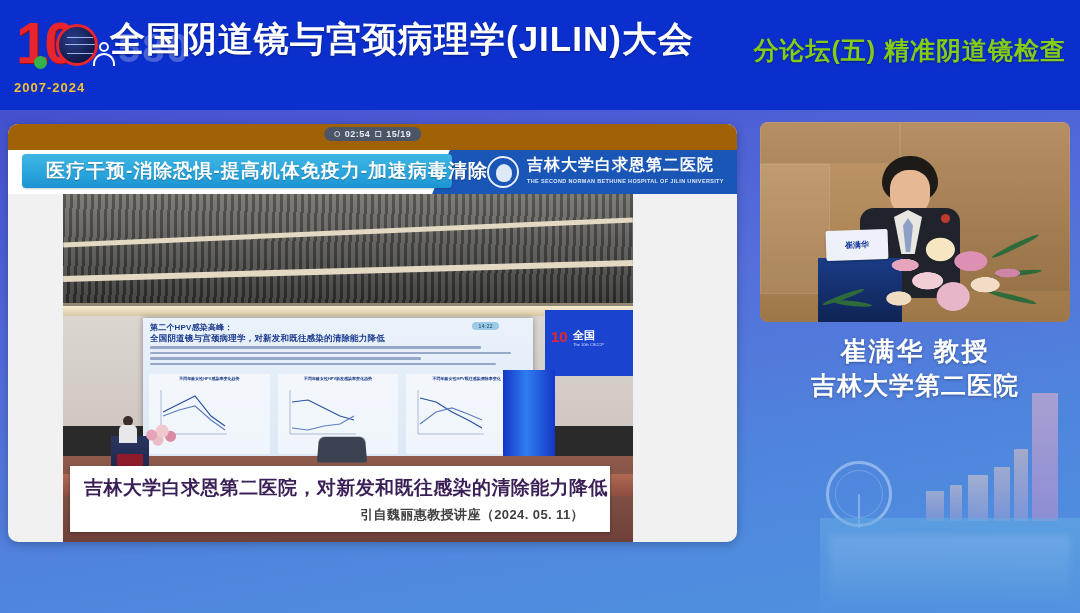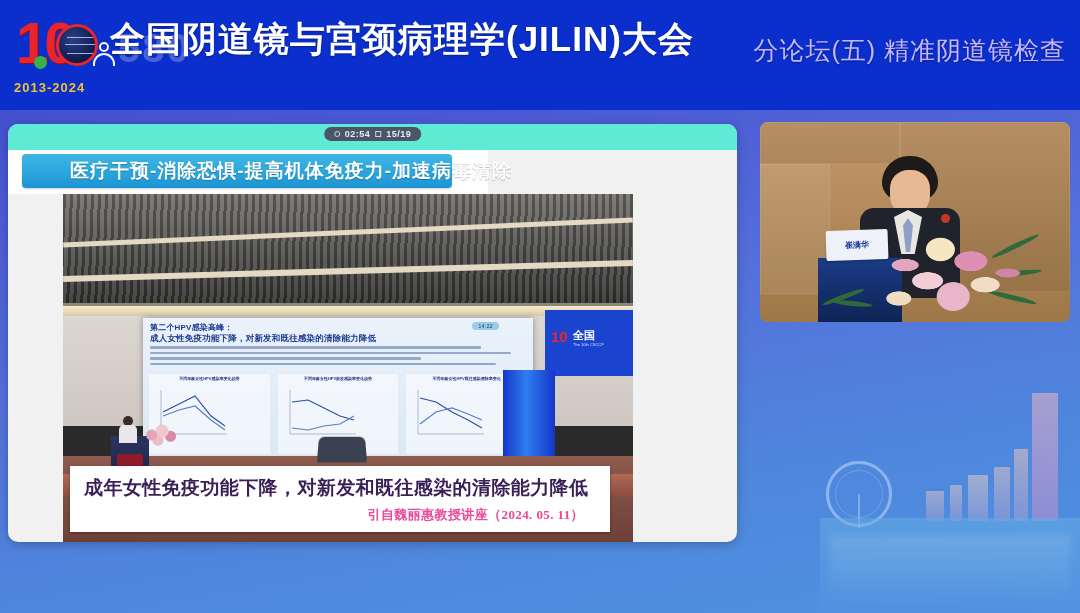--- a/index.html
+++ b/index.html
@@ -50,28 +50,28 @@
   .logo-person .bd { position:absolute; left:1px; top:11px; width:22px; height:13px;
     border:2px solid #f3f5ff; border-bottom:none; border-radius:11px 11px 0 0; }
   .logo-years { position:absolute; left:2px; top:72px; font-size:13px; font-weight:bold; color:#f2c230;
     letter-spacing:1px; font-family:"Liberation Sans",sans-serif; }
   .title-cn { position:absolute; left:110px; top:16px; font-size:35px; font-weight:bold; color:#ffffff;
     letter-spacing:1px; white-space:nowrap; text-shadow:0 1px 2px rgba(0,0,0,.35); }
   .title-en { position:absolute; left:112px; top:62px; font-size:17px; font-weight:bold; color:#ffffff;
     letter-spacing:.2px; white-space:nowrap; }
   .ghost-num { position:absolute; left:118px; top:26px; font-size:40px; font-weight:bold;
     color:rgba(255,255,255,.25); letter-spacing:2px; }
-  .forum-label { position:absolute; right:14px; top:34px; font-size:25px; font-weight:normal;
-    color:#c4b5fd; letter-spacing:1px; white-space:nowrap; text-shadow:0 1px 2px rgba(0,0,0,.35); }
+  .forum-label { position:absolute; right:14px; top:34px; font-size:25px; font-weight:bold;
+    color:#84cc16; letter-spacing:1px; white-space:nowrap; text-shadow:0 1px 2px rgba(0,0,0,.35); }
 
   
   .slide { position:absolute; left:8px; top:124px; width:729px; height:418px;
     background:#f1f1f1; border-radius:10px; overflow:hidden;
     box-shadow:0 2px 10px rgba(0,0,0,.25); }
-  .slide-topstrip { position:absolute; left:0; top:0; width:100%; height:26px; background:#5eead4; }
+  .slide-topstrip { position:absolute; left:0; top:0; width:100%; height:26px; background:#a16207; }
   .time-pill { position:absolute; left:50%; top:3px; transform:translateX(-50%);
     background:#4b5566; color:#e8ecf3; font-size:9px; font-weight:bold; border-radius:9px;
     padding:2px 10px; letter-spacing:.5px; display:flex; align-items:center; gap:5px; white-space:nowrap; }
   .time-pill .dotico { width:6px; height:6px; border-radius:50%; border:1px solid #cdd5e2; display:inline-block; }
   .time-pill .sqico { width:6px; height:6px; border:1px solid #cdd5e2; display:inline-block; }
 
   .banner-wrap { position:absolute; left:0; top:26px; width:100%; height:44px; }
   .banner-blue { position:absolute; right:0; top:0; width:270px; height:44px; background:#1a56b5; }
   .banner-blue::before { content:""; position:absolute; left:-26px; top:0; width:40px; height:44px;
     background:#1a56b5; transform:skewX(-22deg); }
@@ -82,22 +82,22 @@
     background:#dfe8f7; }
   .hosp-names { position:absolute; left:60px; top:5px; }
   .hosp-cn { font-size:16px; font-weight:bold; color:#ffffff; font-family:"Liberation Serif",serif;
     letter-spacing:1px; white-space:nowrap; }
   .hosp-en { font-size:5.5px; font-weight:bold; color:#dce7fa; letter-spacing:.35px;
     white-space:nowrap; margin-top:2px; }
 
   .banner-pill { position:absolute; left:14px; top:4px; width:430px; height:34px; border-radius:4px;
     background:linear-gradient(180deg,#3fb6e4 0%,#2aa6dd 55%,#1c93d2 100%);
     display:flex; align-items:center; box-shadow:0 1px 2px rgba(0,0,0,.2); }
-  .banner-pill span { font-size:19px; font-weight:bold; color:#ffffff; padding-left:12px;
-    letter-spacing:1px; white-space:nowrap; text-shadow:0 1px 1px rgba(0,0,0,.25);margin-left:36px; }
+  .banner-pill span { font-size:19px; font-weight:bold; color:#ffffff; padding-left:24px;
+    letter-spacing:1px; white-space:nowrap; text-shadow:0 1px 1px rgba(0,0,0,.25); }
 
   
   .photo { position:absolute; left:55px; top:70px; width:570px; height:348px; overflow:hidden;
     background:#2a2a2a; }
   .ceiling { position:absolute; left:0; top:0; width:100%; height:112px;
     background:repeating-linear-gradient(92deg,#3b3b3b 0 3px,#6a6a68 3px 7px);
     border-bottom:3px solid #d9cbb0; }
   .ceil-band { position:absolute; top:0; width:100%; height:112px;
     background:linear-gradient(180deg,rgba(255,245,225,.14),rgba(0,0,0,.35)); }
   .ceil-beam { position:absolute; background:#e4d9c2; }
@@ -150,22 +150,22 @@
                radial-gradient(circle at 75% 55%,#d98ba6 5px,transparent 6px),
                radial-gradient(circle at 45% 70%,#e9bcc6 5px,transparent 6px); }
   .monitor { position:absolute; left:255px; bottom:80px; width:48px; height:26px;
     background:#3a4150; border-radius:6px 6px 2px 2px; transform:perspective(40px) rotateX(8deg); }
 
   
   .caption { position:absolute; left:62px; bottom:10px; width:540px; height:66px; background:#ffffff;
     box-shadow:0 1px 3px rgba(0,0,0,.3); }
   .caption-main { position:absolute; left:14px; top:9px; font-size:19px; font-weight:bold; color:#3a1f56;
     letter-spacing:.4px; white-space:nowrap; font-family:"Liberation Serif",serif; }
-  .caption-sub { position:absolute; right:26px; top:40px; font-size:13px; font-weight:bold; color:#ec4899;
-    letter-spacing:.4px; white-space:nowrap; font-family:Liberation Serif, serif; }
+  .caption-sub { position:absolute; right:26px; top:40px; font-size:13px; font-weight:bold; color:#404040;
+    letter-spacing:.4px; white-space:nowrap; font-family:Liberation Sans, sans-serif; }
 
   
   .video { position:absolute; left:760px; top:122px; width:310px; height:200px;
     border-radius:8px; overflow:hidden; background:#b08c62; }
   .v-wall { position:absolute; inset:0;
     background:linear-gradient(180deg,#c49a6c,#9e7748); }
   .v-panel { position:absolute; background:rgba(0,0,0,.07); border:1px solid rgba(255,255,255,.09); }
   .vp1 { left:0; top:0; width:140px; height:42px; }
   .vp2 { left:0; top:42px; width:70px; height:130px; background:rgba(255,255,255,.08); }
   .vp3 { left:140px; top:0; width:170px; height:170px; }
@@ -235,55 +235,64 @@
       <div class="logo-globe">
           <i></i>
           <i></i>
           <i></i>
         </div>
       <div class="logo-dot"></div>
       <div class="logo-person">
         <div class="hd"></div>
           <div class="bd"></div>
       </div>
-      <div class="logo-years">2013-2024</div>
+      <div class="logo-years">2007-2024</div>
     </div>
     <div class="ghost-num">580</div>
     <div class="title-cn">全国阴道镜与宫颈病理学(JILIN)大会</div>
     <div class="forum-label">分论坛(五) 精准阴道镜检查</div>
   </div>
 
   <div class="slide">
     <div class="slide-topstrip">
       <div class="time-pill">
         <span class="dotico"></span>
         <span>02:54</span>
         <span class="sqico"></span>
         <span>15/19</span>
       </div>
     </div>
 
     <div class="banner-wrap">
       <div class="banner-white"></div>
+      <div class="banner-blue">
+        <div class="hosp-logo">
+            <div class="face"></div>
+          </div>
+        <div class="hosp-names">
+          <div class="hosp-cn">吉林大学白求恩第二医院</div>
+          <div class="hosp-en">THE SECOND NORMAN BETHUNE HOSPITAL OF JILIN UNIVERSITY</div>
+        </div>
+      </div>
       <div class="banner-pill">
         <span>医疗干预-消除恐惧-提高机体免疫力-加速病毒清除</span>
       </div>
     </div>
 
     <div class="photo">
       <div class="ceiling"></div>
       <div class="ceil-band"></div>
       <div class="ceil-beam cb1"></div>
       <div class="ceil-beam cb2"></div>
       <div class="wall"></div>
       <div class="wall-strip"></div>
 
       <div class="inner-slide">
         <div class="inner-title">第二个HPV感染高峰：</div>
-        <div class="inner-title2">成人女性免疫功能下降，对新发和既往感染的清除能力降低</div>
+        <div class="inner-title2">全国阴道镜与宫颈病理学，对新发和既往感染的清除能力降低</div>
         <div class="inner-pill">14:22</div>
         <div class="inner-body">
           <div class="inner-line" style="width:88%"></div>
           <div class="inner-line" style="width:96%"></div>
           <div class="inner-line" style="width:72%"></div>
           <div class="inner-line" style="width:92%"></div>
         </div>
         <div class="inner-charts">
           <div class="mini-chart">
             <div class="mc-title">不同年龄女性HPV感染率变化趋势</div>
@@ -330,21 +339,21 @@
       </div>
       <div class="speaker-sm">
         <div class="h"></div>
           <div class="b"></div>
       </div>
       <div class="flowers"></div>
       <div class="monitor"></div>
     </div>
 
     <div class="caption">
-      <div class="caption-main">成年女性免疫功能下降，对新发和既往感染的清除能力降低</div>
+      <div class="caption-main">吉林大学白求恩第二医院，对新发和既往感染的清除能力降低</div>
       <div class="caption-sub">引自魏丽惠教授讲座（2024. 05. 11）</div>
     </div>
   </div>
 
   <div class="video">
     <div class="v-wall"></div>
     <div class="v-panel vp1"></div>
     <div class="v-panel vp2"></div>
     <div class="v-panel vp3"></div>
     <div class="v-person">
@@ -360,14 +369,18 @@
       <span>崔满华</span>
     </div>
     <div class="v-leaf l1"></div>
     <div class="v-leaf l2"></div>
     <div class="v-leaf l3"></div>
     <div class="v-leaf l4"></div>
     <div class="v-leaf l5"></div>
     <div class="v-flowers"></div>
   </div>
 
+  <div class="presenter">
+    <div class="p-name">崔满华 教授</div>
+    <div class="p-org">吉林大学第二医院</div>
+  </div>
 
 </div>
 
 </body></html>

